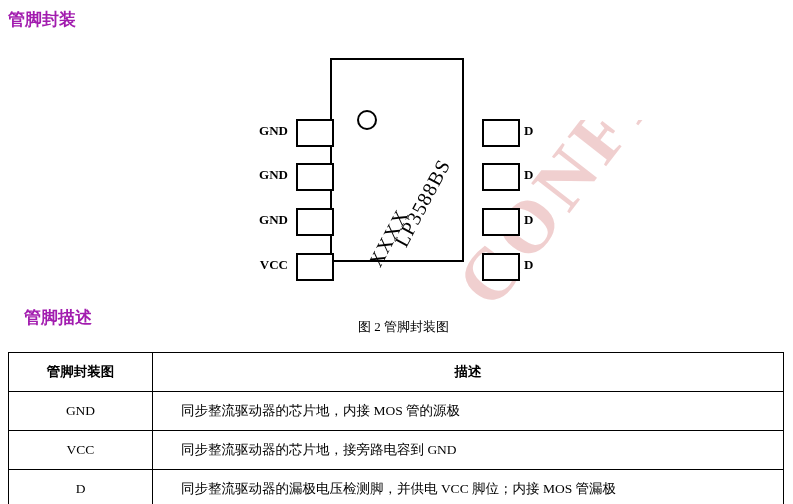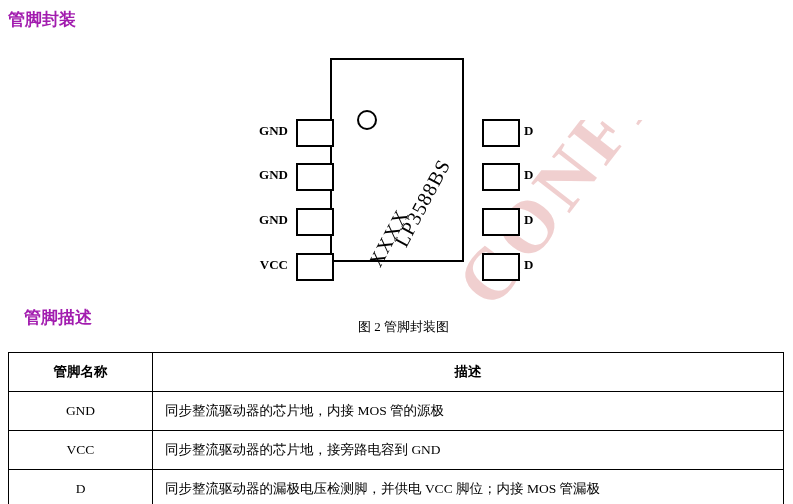--- a/index.html
+++ b/index.html
@@ -162,21 +162,21 @@
     padding: 0;
     height: 38px;
     vertical-align: middle;
   }
   .pin-table th {
     font-weight: bold;
   }
   .pin-table col.c1 { width: 144px; }
   .pin-table td.desc {
     text-align: left;
-    padding-left: 12px;
+    padding-left: 28px;
   }
 </style>
 </head>
 <body>
 
 <div class="watermark">
   <div class="watermark-text">CONFIDENTIAL</div>
 </div>
 
 <div class="content">
@@ -218,21 +218,21 @@
 
   <h2 class="section-title" id="h-pindesc">管脚描述</h2>
 
   <table class="pin-table">
     <colgroup>
         <col class="c1">
         <col>
       </colgroup>
     <thead>
       <tr>
-        <th>管脚名称</th>
+        <th>管脚封装图</th>
         <th>描述</th>
       </tr>
     </thead>
     <tbody>
       <tr>
         <td>GND</td>
         <td class="desc">同步整流驱动器的芯片地，内接 MOS 管的源极</td>
       </tr>
       <tr>
         <td>VCC</td>

